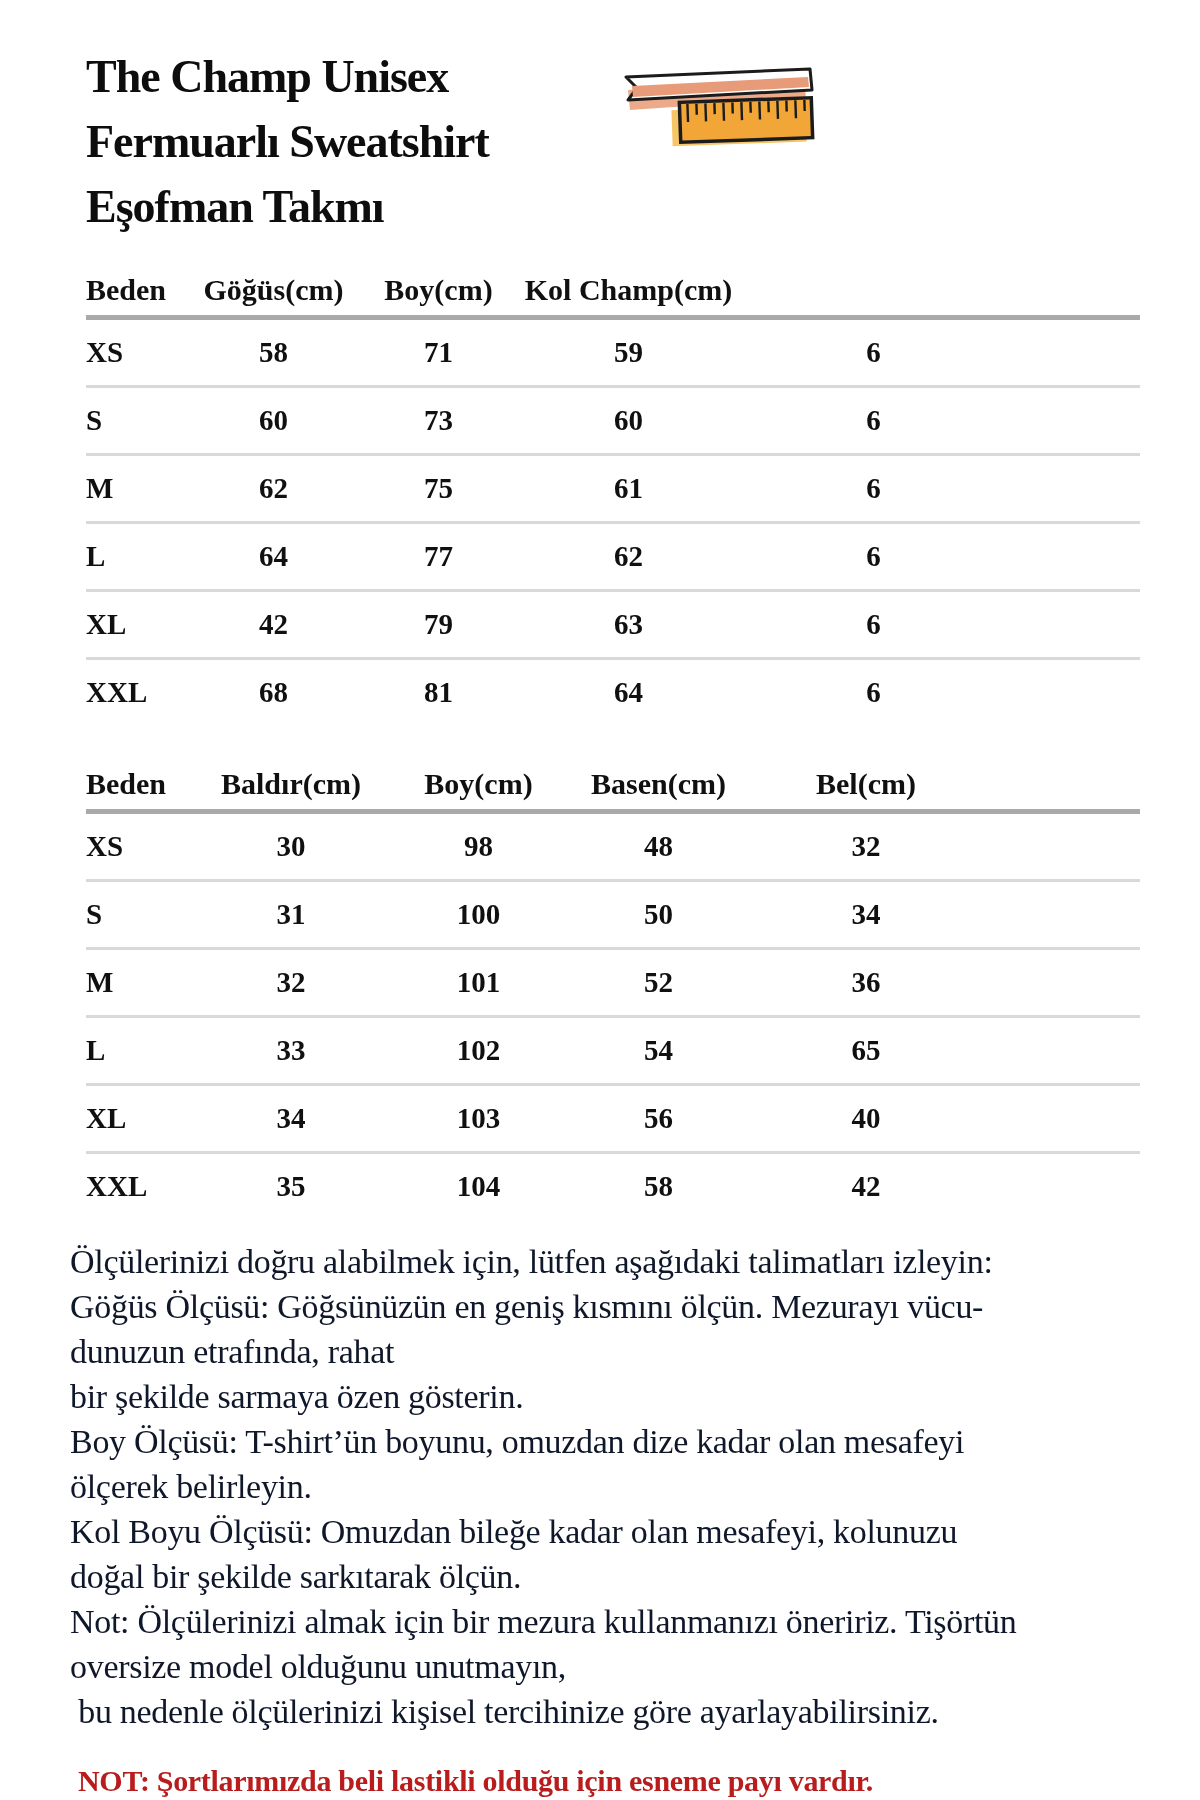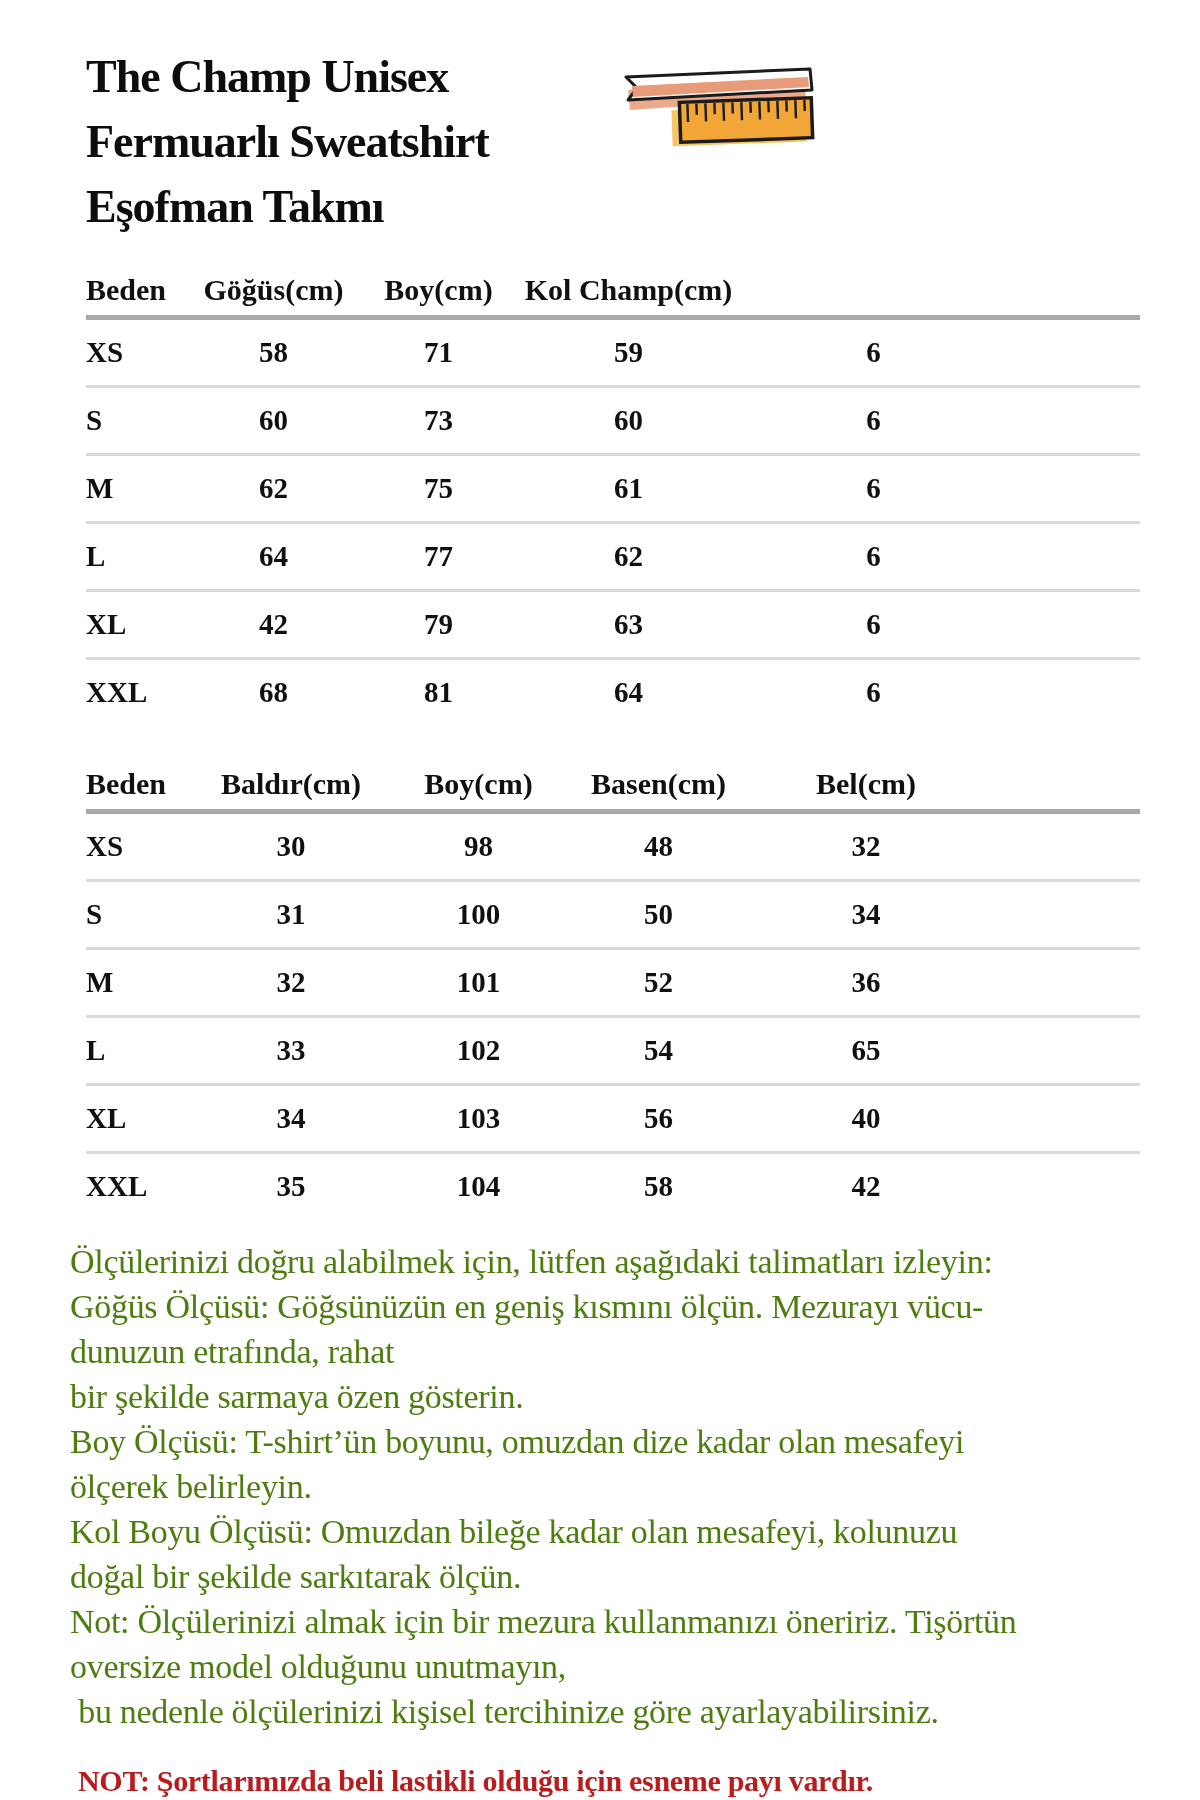--- a/index.html
+++ b/index.html
@@ -15,21 +15,21 @@
   .trow{display:grid;align-items:center;height:65px;border-bottom:3px solid #d9d9d9;margin-left:8px;}
   .trow:last-child{border-bottom:none;}
   .trow.thead{height:50px;border-bottom:5px solid #a9a9a9;font-size:30px;}
   .t0 .trow{grid-template-columns:100px 175px 155px 225px 265px;}
   .t1 .trow{grid-template-columns:100px 210px 165px 195px 220px;}
   .cell{font-weight:bold;font-size:29px;text-align:center;white-space:nowrap;}
   .thead .cell{font-size:30px;}
   .cell.c0{text-align:left;}
   
   .instructions{margin:20px 0 0 70px;width:1080px;font-size:34px;line-height:45px;
-                letter-spacing:-0.3px;color:#4d7c0f;white-space:pre-wrap;}
+                letter-spacing:-0.3px;color:#0f172a;white-space:pre-wrap;}
   
   .note{margin:30px 0 0 78px;font-size:30px;font-weight:bold;letter-spacing:-0.3px;}
 </style>
 </head>
 <body>
 
 <div class="page">
 
   <div class="header">
     <div class="title">

